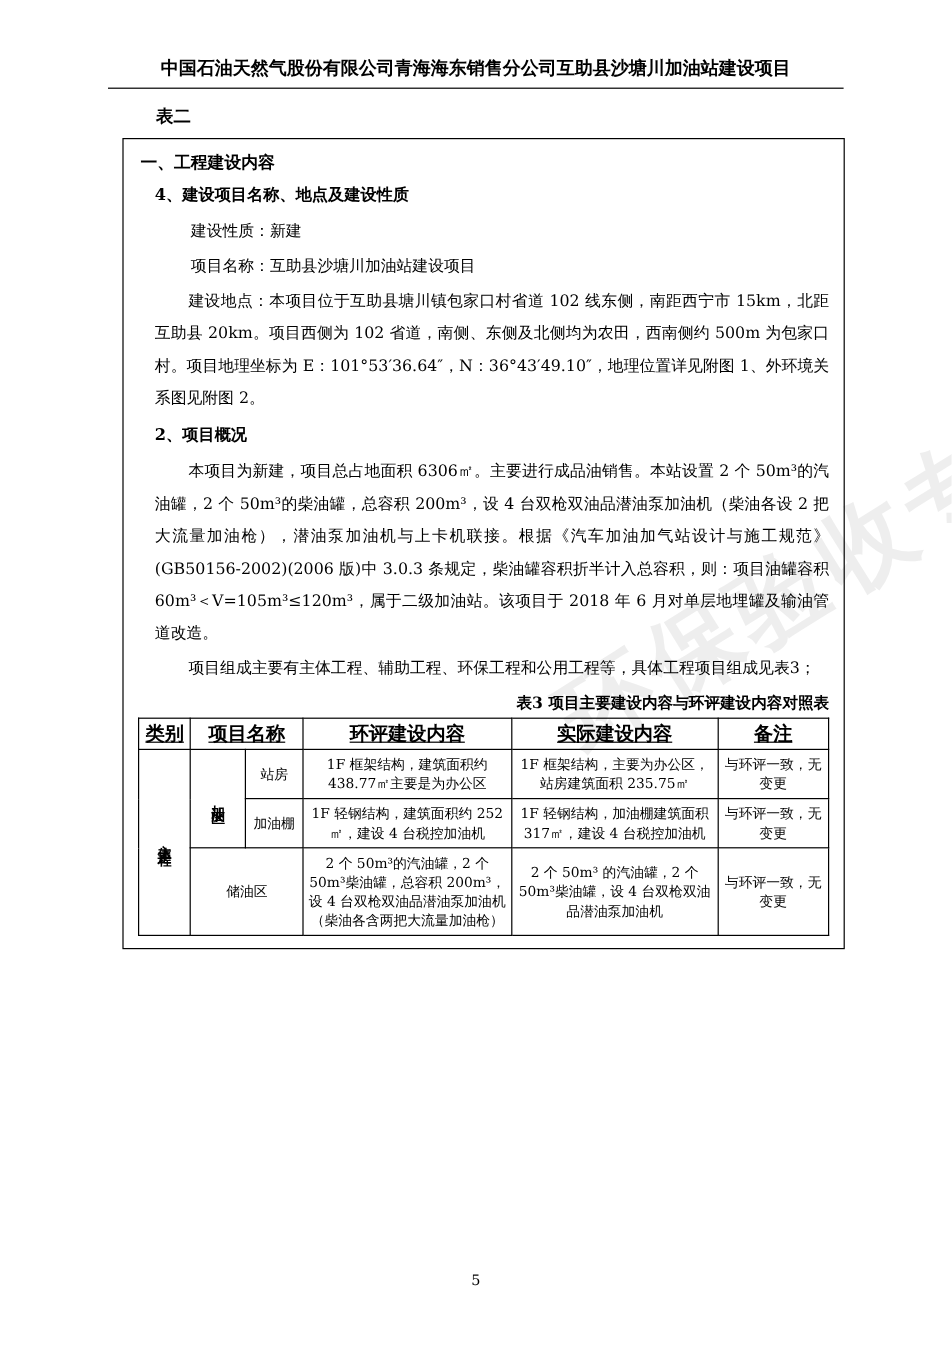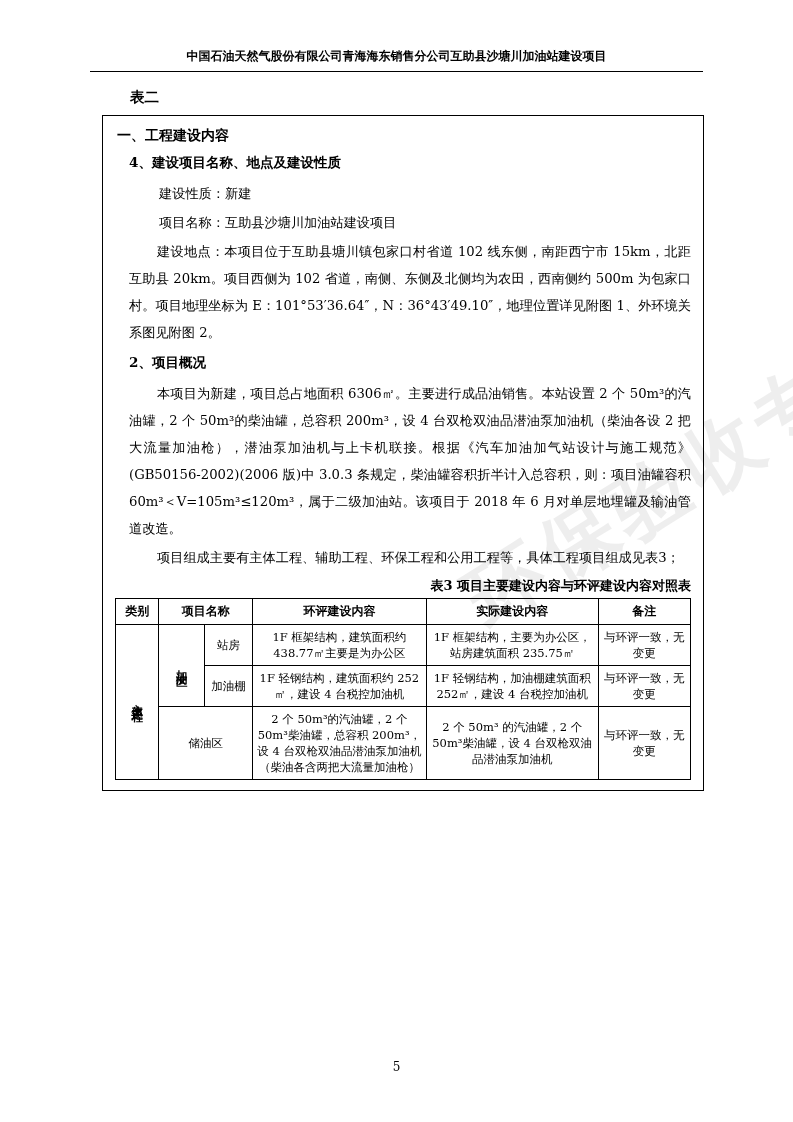--- a/index.html
+++ b/index.html
@@ -21,21 +21,21 @@
     height: 1122px;
     box-sizing: border-box;
     padding: 0;
   }
   .header {
     position: absolute;
     top: 48px;
     left: 90px;
     width: 613px;
     text-align: center;
-    font-size: 12px;
+    font-size: 15px;
     font-weight: bold;
     font-family: "DejaVu Serif", "Liberation Serif", serif;
     letter-spacing: 0px;
     padding-bottom: 6px;
     border-bottom: 1.2px solid #000;
   }
   .content {
     position: absolute;
     top: 88px;
     left: 102px;
@@ -102,22 +102,23 @@
   table.data td, table.data th {
     border: 1px solid #000;
     padding: 4px 3px;
     font-size: 11.5px;
     text-align: center;
     vertical-align: middle;
     line-height: 16px;
   }
   table.data th {
     font-weight: bold;
-    font-size: 12px;
+    font-size: 16px;
     line-height: 17px;
+    text-decoration: underline;
   }
   .vert {
     writing-mode: vertical-rl;
     text-orientation: upright;
     letter-spacing: 3px;
     margin: 0 auto;
     display: inline-block;
     font-weight: bold;
   }
   .page-num {
@@ -200,21 +201,21 @@
             <td rowspan="3"><span class="vert">主体工程</span></td>
             <td rowspan="2"><span class="vert">加油区</span></td>
             <td><span>站房</span></td>
             <td><span>1F 框架结构，建筑面积约 438.77㎡主要是为办公区</span></td>
             <td><span>1F 框架结构，主要为办公区，站房建筑面积 235.75㎡</span></td>
             <td><span>与环评一致，无变更</span></td>
           </tr>
           <tr>
             <td><span>加油棚</span></td>
             <td><span>1F 轻钢结构，建筑面积约 252㎡，建设 4 台税控加油机</span></td>
-            <td><span>1F 轻钢结构，加油棚建筑面积 252㎡，建设 4 台税控加油机</span></td>
+            <td><span>1F 轻钢结构，加油棚建筑面积 317㎡，建设 4 台税控加油机</span></td>
             <td><span>与环评一致，无变更</span></td>
           </tr>
           <tr>
             <td colspan="2"><span>储油区</span></td>
             <td><span>2 个 50m³的汽油罐，2 个 50m³柴油罐，总容积 200m³，设 4 台双枪双油品潜油泵加油机（柴油各含两把大流量加油枪）</span></td>
             <td><span>2 个 50m³ 的汽油罐，2 个 50m³柴油罐，设 4 台双枪双油品潜油泵加油机</span></td>
             <td><span>与环评一致，无变更</span></td>
           </tr>
         </tbody>
       </table>

